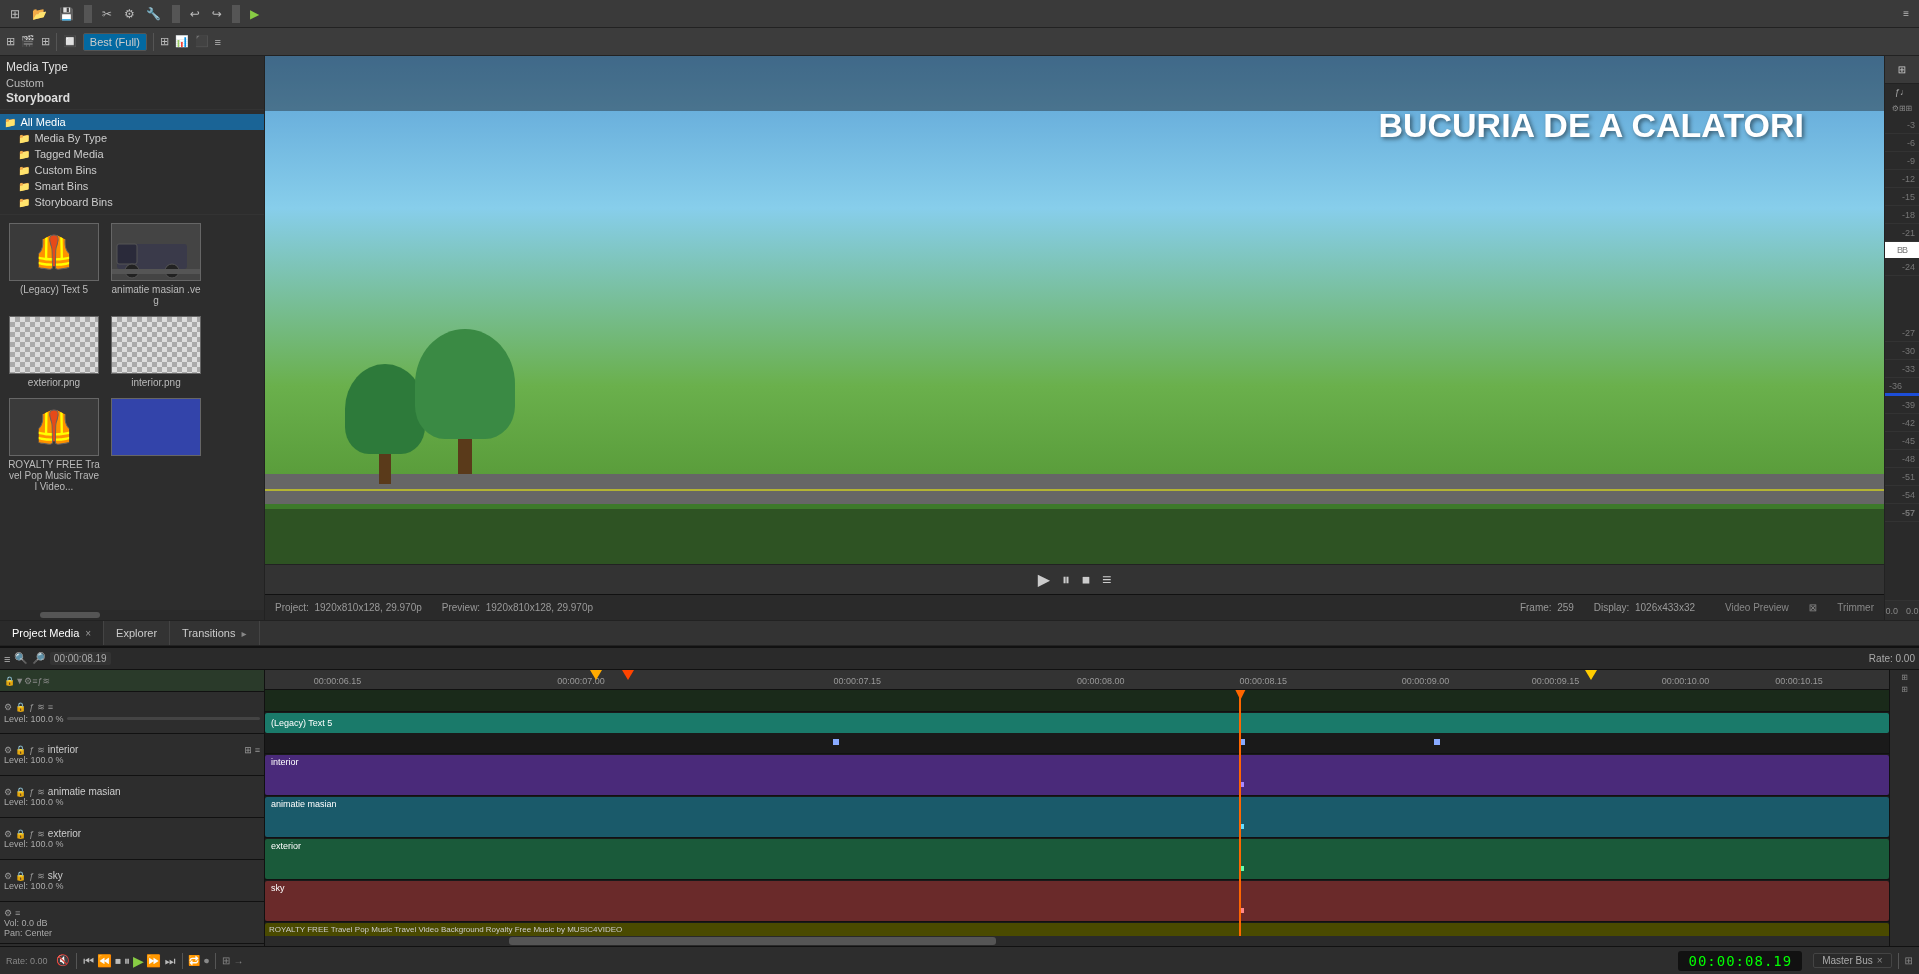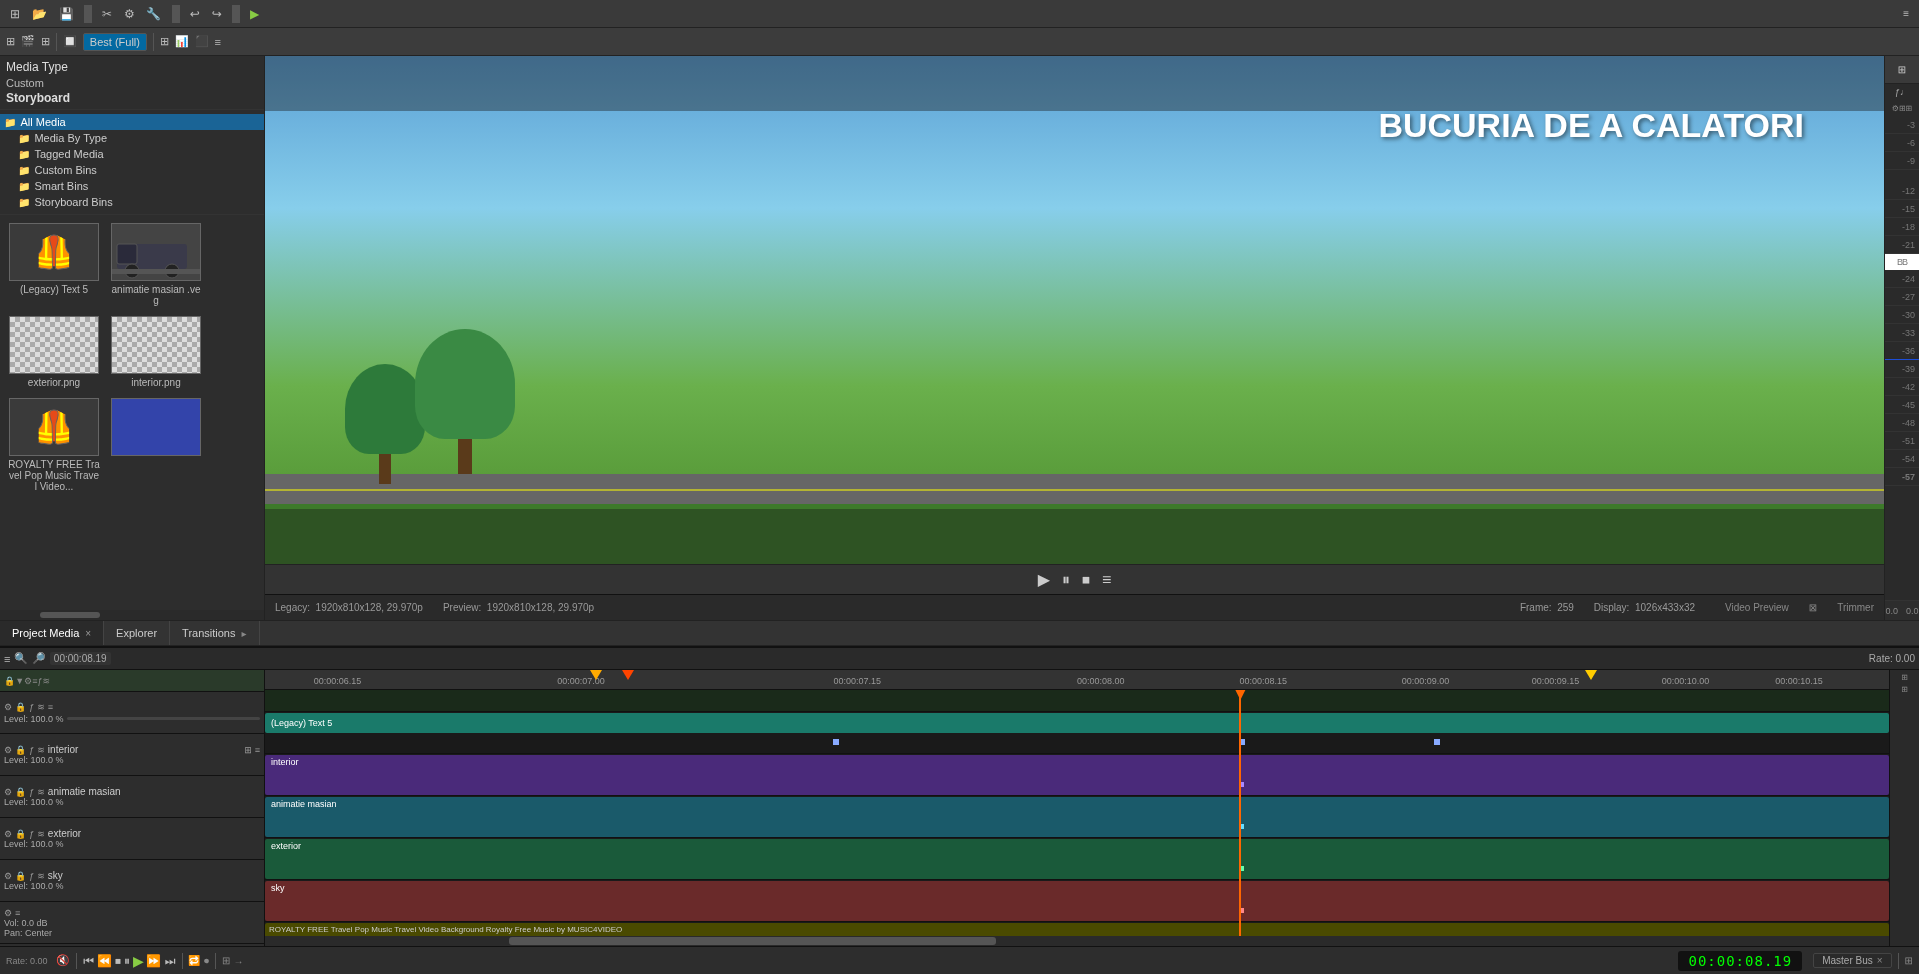--- a/index.html
+++ b/index.html
@@ -319,21 +319,21 @@
 
         <div id="preview-controls" style="background:#333;height:30px;display:flex;align-items:center;justify-content:center;gap:12px;border-top:1px solid #222;">
           <span style="color:#ccc;font-size:16px;cursor:pointer;">▶</span>
           <span style="color:#ccc;font-size:16px;cursor:pointer;">⏸</span>
           <span style="color:#ccc;font-size:16px;cursor:pointer;">⏹</span>
           <span style="color:#ccc;font-size:16px;cursor:pointer;">≡</span>
         </div>
 
         <div style="background:#2a2a2a;height:26px;display:flex;align-items:center;padding:0 10px;gap:20px;font-size:10px;color:#999;border-top:1px solid #111;">
           <span>
-            <span>Legacy:</span>&nbsp;
+            <span>Project:</span>&nbsp;
             <span>1920x810x128, 29.970p</span>
           </span>
           <span>
             <span>Preview:</span>&nbsp;
             <span>1920x810x128, 29.970p</span>
           </span>
           <span style="margin-left:auto;display:flex;gap:20px;">
             <span>
               <span>Frame:</span>&nbsp;
               <span>259</span>
@@ -355,30 +355,30 @@
           <div style="height:16px;display:flex;align-items:center;justify-content:center;font-size:9px;color:#aaa;">ƒ♩</div>
           <div style="height:16px;display:flex;align-items:center;justify-content:center;">
             <span style="font-size:8px;color:#888;">⚙⊞⊞</span>
           </div>
         </div>
 
         <div style="flex:1;display:flex;flex-direction:column;overflow:hidden;">
           <div style="height:18px;display:flex;align-items:center;justify-content:flex-end;padding-right:4px;border-bottom:1px solid #333;font-size:9px;">-3</div>
           <div style="height:18px;display:flex;align-items:center;justify-content:flex-end;padding-right:4px;border-bottom:1px solid #333;font-size:9px;">-6</div>
           <div style="height:18px;display:flex;align-items:center;justify-content:flex-end;padding-right:4px;border-bottom:1px solid #333;font-size:9px;">-9</div>
-          <div style="height:18px;display:flex;align-items:center;justify-content:flex-end;padding-right:4px;border-bottom:1px solid #333;font-size:9px;margin-top:12px;">-12</div>
+          <div style="height:18px;display:flex;align-items:center;justify-content:flex-end;padding-right:4px;border-bottom:1px solid #333;font-size:9px;">-12</div>
           <div style="height:18px;display:flex;align-items:center;justify-content:flex-end;padding-right:4px;border-bottom:1px solid #333;font-size:9px;">-15</div>
           <div style="height:18px;display:flex;align-items:center;justify-content:flex-end;padding-right:4px;border-bottom:1px solid #333;font-size:9px;">-18</div>
           <div style="height:18px;display:flex;align-items:center;justify-content:flex-end;padding-right:4px;border-bottom:1px solid #333;font-size:9px;">-21</div>
           <div style="height:16px;background:#ffffff;display:flex;align-items:center;justify-content:center;font-size:9px;letter-spacing:-1px;">BB</div>
           <div style="height:18px;display:flex;align-items:center;justify-content:flex-end;padding-right:4px;border-bottom:1px solid #333;font-size:9px;">-24</div>
-          <div style="height:18px;display:flex;align-items:center;justify-content:flex-end;padding-right:4px;border-bottom:1px solid #333;font-size:9px;">-27</div>
+          <div style="height:18px;display:flex;align-items:center;justify-content:flex-end;padding-right:4px;border-bottom:1px solid #333;font-size:9px;margin-top:48px;">-27</div>
           <div style="height:18px;display:flex;align-items:center;justify-content:flex-end;padding-right:4px;border-bottom:1px solid #333;font-size:9px;">-30</div>
           <div style="height:18px;display:flex;align-items:center;justify-content:flex-end;padding-right:4px;border-bottom:1px solid #333;font-size:9px;">-33</div>
-          <div style="height:18px;display:flex;align-items:center;justify-content:flex-end;padding-right:4px;border-bottom:1px solid #1d4ed8;font-size:9px;">-36</div>
+          <div style="height:18px;display:flex;align-items:center;justify-content:flex-end;padding-right:17px;border-bottom:3px solid #1d4ed8;font-size:9px;">-36</div>
           <div style="height:18px;display:flex;align-items:center;justify-content:flex-end;padding-right:4px;border-bottom:1px solid #333;font-size:9px;">-39</div>
           <div style="height:18px;display:flex;align-items:center;justify-content:flex-end;padding-right:4px;border-bottom:1px solid #333;font-size:9px;">-42</div>
           <div style="height:18px;display:flex;align-items:center;justify-content:flex-end;padding-right:4px;border-bottom:1px solid #333;font-size:9px;">-45</div>
           <div style="height:18px;display:flex;align-items:center;justify-content:flex-end;padding-right:4px;border-bottom:1px solid #333;font-size:9px;">-48</div>
           <div style="height:18px;display:flex;align-items:center;justify-content:flex-end;padding-right:4px;border-bottom:1px solid #333;font-size:9px;">-51</div>
           <div style="height:18px;display:flex;align-items:center;justify-content:flex-end;padding-right:4px;border-bottom:1px solid #333;font-size:9px;">-54</div>
           <div style="height:18px;display:flex;align-items:center;justify-content:flex-end;padding-right:4px;border-bottom:1px solid #333;font-size:9px;font-weight:bold;">-57</div>
         </div>
         <div style="height:20px;background:#2d2d2d;display:flex;align-items:center;justify-content:center;font-size:9px;color:#888;border-top:1px solid #333;">
           <span>0.0</span>

